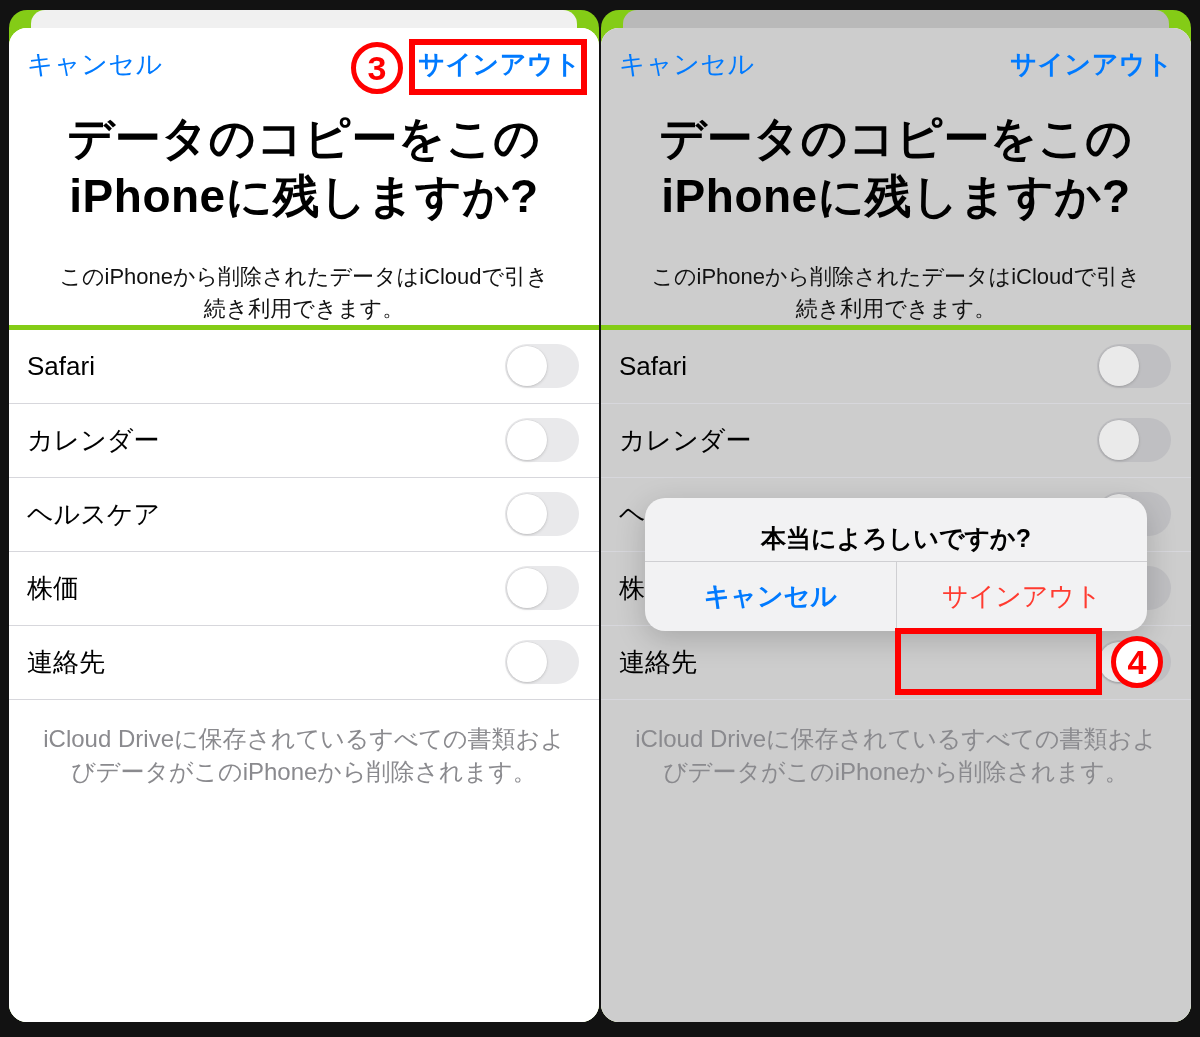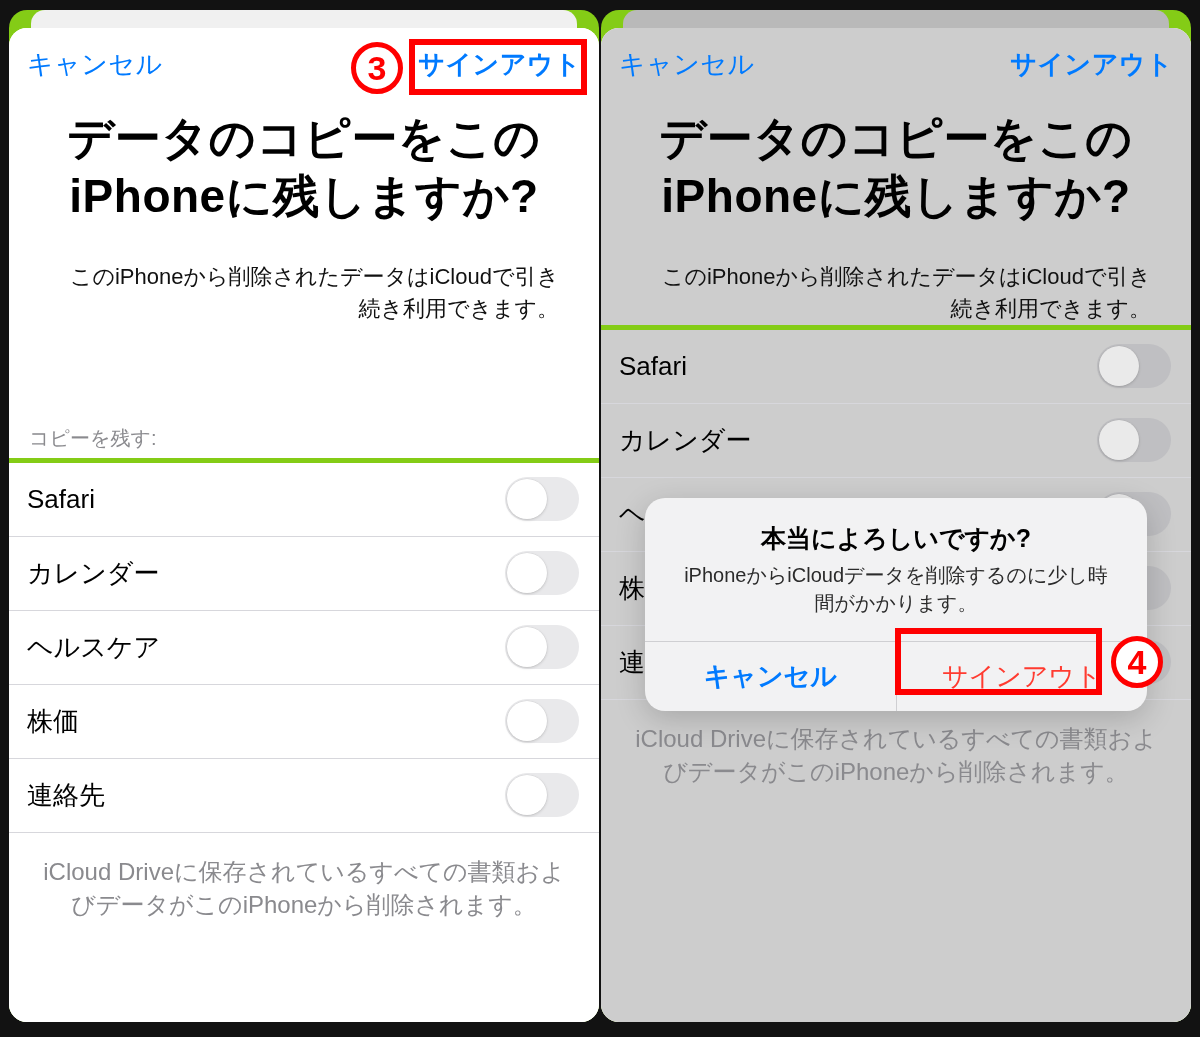--- a/index.html
+++ b/index.html
@@ -69,21 +69,21 @@
     font-size: 46px;
     font-weight: 700;
     text-align: center;
     line-height: 1.25;
     letter-spacing: 0.5px;
     color: #000;
     padding: 10px 20px 0 20px;
   }
   .subtitle {
     font-size: 22px;
-    text-align: right;
+    text-align: center;
     color: #111;
     padding: 36px 40px 0 40px;
     line-height: 1.45;
   }
   .section-label {
     font-size: 20px;
     color: #8a8a8e;
     padding: 100px 20px 6px 20px;
   }
   .list {
@@ -203,21 +203,20 @@
       <div class="sheet-bg"></div>
 
       <div style="position:relative">
         <div class="navbar">
           <div class="nav-left">キャンセル</div>
           <div class="nav-right">サインアウト</div>
         </div>
         <div class="title">データのコピーをこのiPhoneに残しますか?</div>
         <div class="subtitle">このiPhoneから削除されたデータはiCloudで引き続き利用できます。</div>
 
-        <div class="section-label">コピーを残す:</div>
         <div class="list">
           <div class="row">
             <span class="row-label">Safari</span>
             <div class="toggle"></div>
           </div>
           <div class="row">
             <span class="row-label">カレンダー</span>
             <div class="toggle"></div>
           </div>
           <div class="row">
@@ -277,21 +276,20 @@
             <div class="toggle"></div>
           </div>
         </div>
 
         <div class="footer-note">iCloud Driveに保存されているすべての書類およびデータがこのiPhoneから削除されます。</div>
       </div>
 
       <div class="alert-backdrop">
         <div class="alert">
           <div class="alert-title">本当によろしいですか?</div>
-          <div class="alert-msg">iPhoneからiCloudデータを削除するのに少し時間がかかります。</div>
           <div class="alert-buttons">
             <div class="alert-btn cancel">キャンセル</div>
             <div class="alert-btn destroy">サインアウト</div>
           </div>
         </div>
       </div>
 
       <div class="hl" style="top:600px; left:294px; width:207px; height:67px;"></div>
       <div class="step-badge" style="top:608px; left:510px;">4</div>
     </div>

